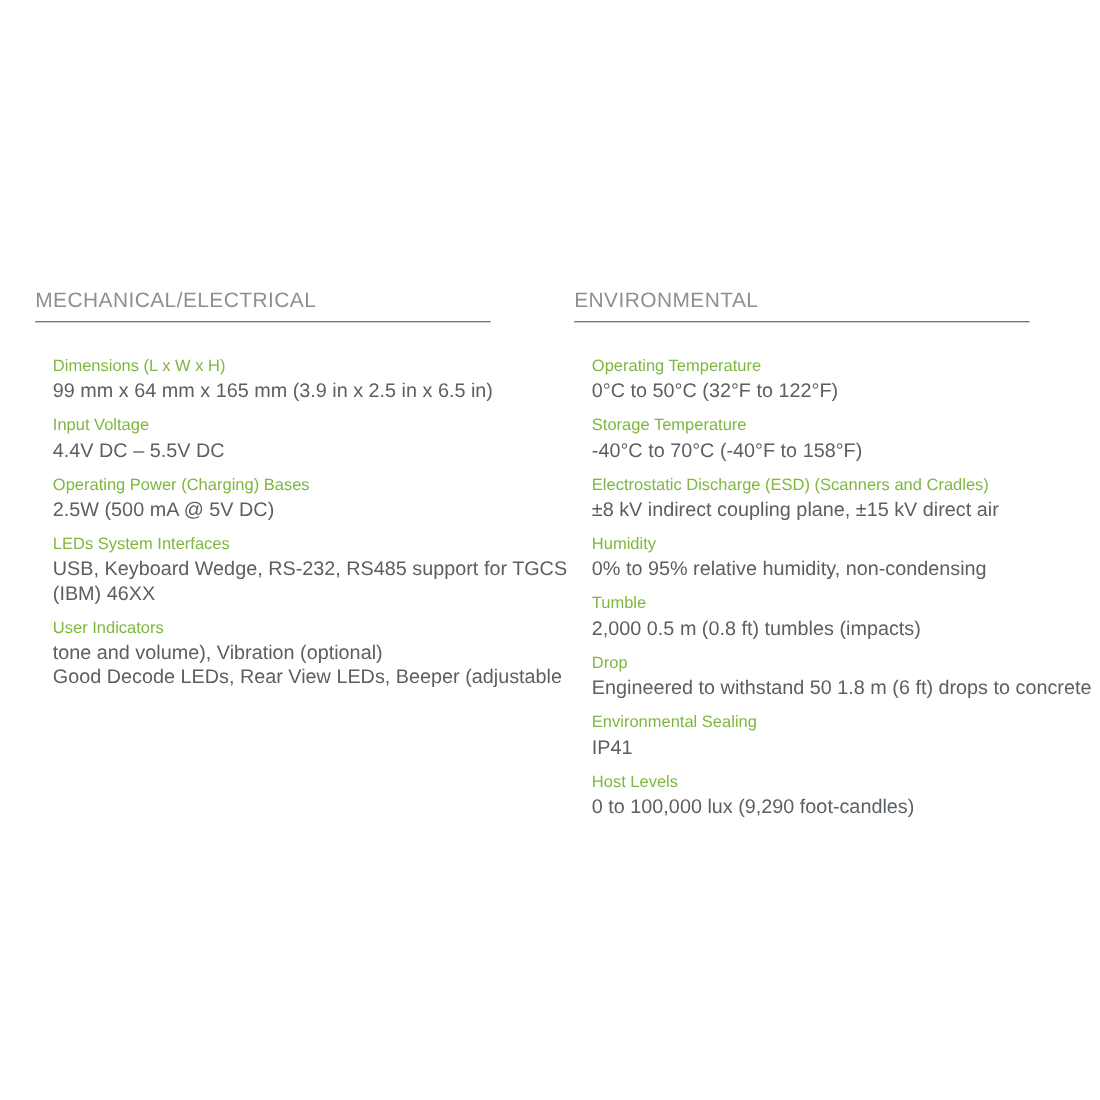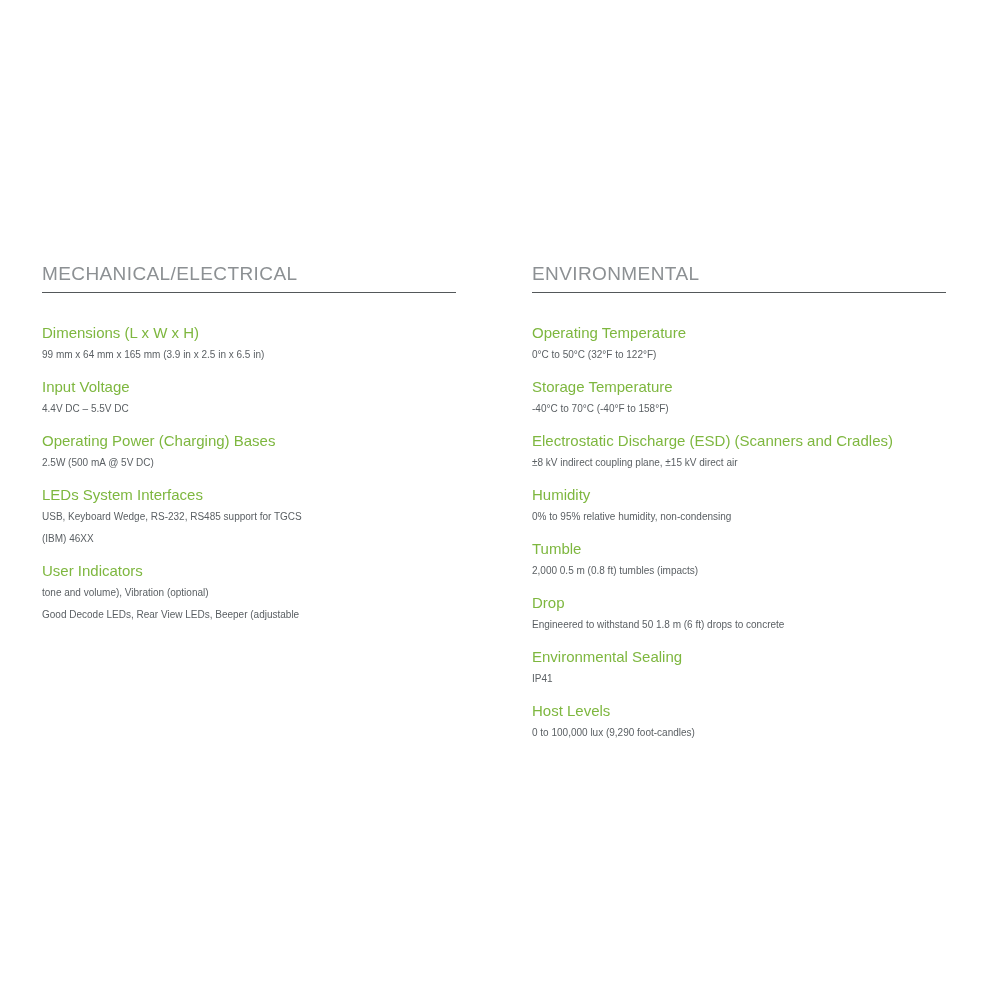--- a/index.html
+++ b/index.html
@@ -8,45 +8,45 @@
     padding: 0;
     background: #ffffff;
     width: 1000px;
     height: 1000px;
     font-family: "Liberation Sans", sans-serif;
     -webkit-font-smoothing: antialiased;
   }
   .sheet {
     position: absolute;
     top: 263px;
-    left: 42px;
+    left: 32px;
     width: 904px;
     display: grid;
     grid-template-columns: 414px 414px;
     column-gap: 76px;
   }
   .col-title {
     font-size: 19px;
     line-height: 22px;
     font-weight: 400;
     letter-spacing: 0.4px;
     color: var(--heading-color, #8c9093);
     padding-bottom: 7px;
     border-bottom: 1.5px solid var(--divider-color, #54585a);
     margin: 0 0 29px 0;
   }
-  .item { margin-bottom: 10px; }
+  .item { margin-bottom: 10px; margin-left: 16px; }
   .label {
     font-size: 15px;
     line-height: 22px;
     color: var(--label-color, #7eb73f);
     white-space: nowrap;
   }
   .line {
-    font-size: 10px;
+    font-size: 18px;
     line-height: 22px;
     color: var(--value-color, #5a5f63);
     white-space: nowrap;
   }
 </style>
 </head>
 <body style="background: rgb(255, 255, 255);">
 
 <div class="sheet">
 

